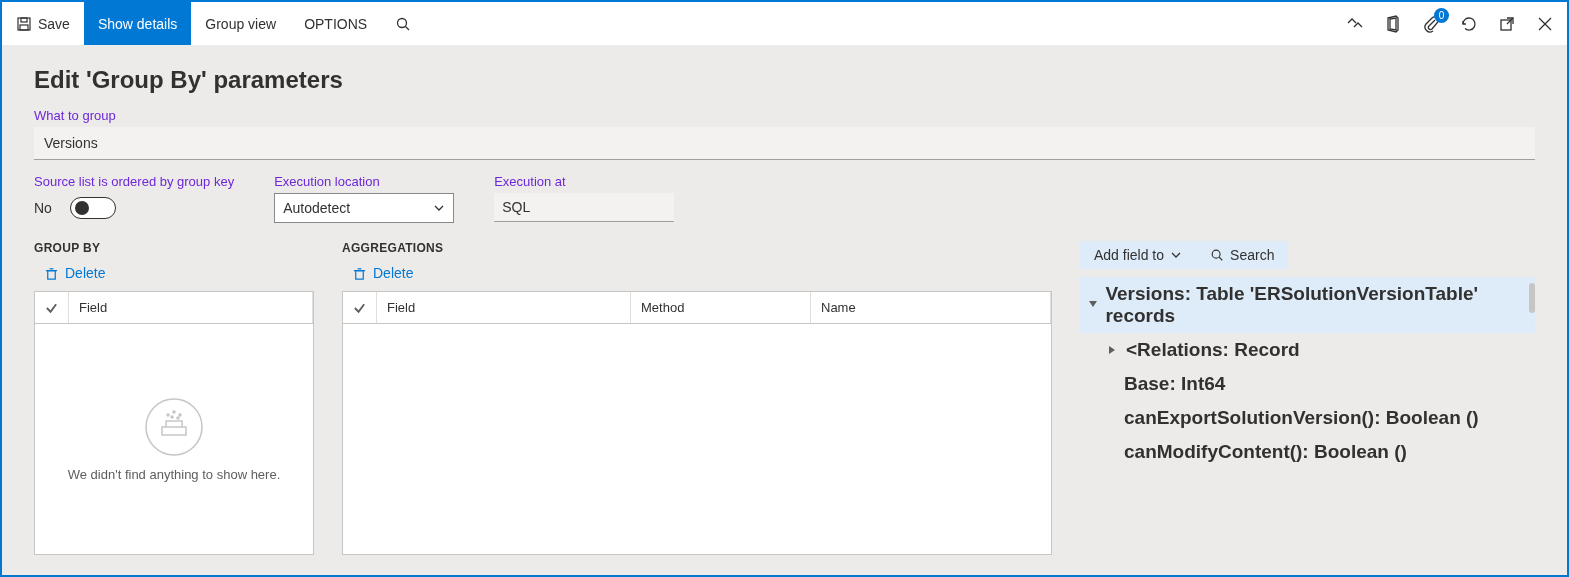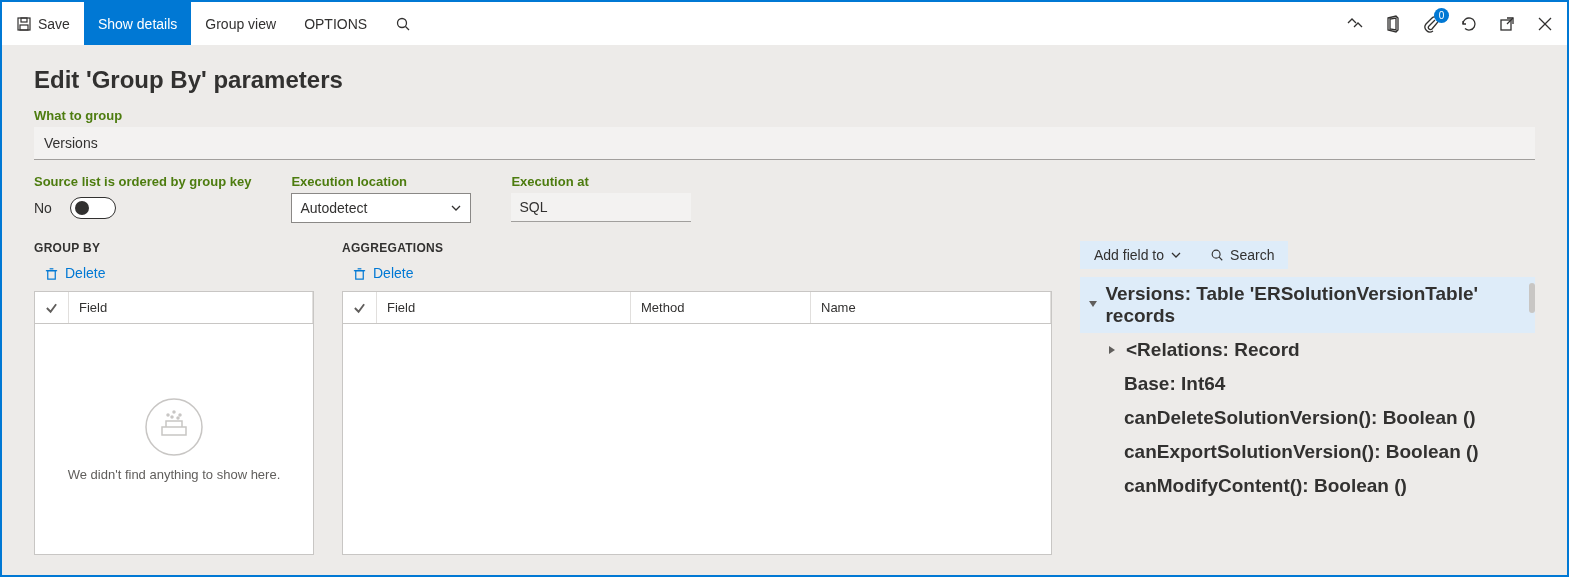--- a/index.html
+++ b/index.html
@@ -9,21 +9,21 @@
 .tb-btn.active { background: #0078d4; color: #fff; }
 .tb-icon { display: inline-flex; align-items: center; justify-content: center; }
 .tb-icon svg { width: 16px; height: 16px; display: block; }
 .tb-spacer { flex: 1; }
 .tb-right { display: flex; align-items: center; padding-right: 10px; gap: 14px; }
 .tb-right-btn { display: flex; align-items: center; justify-content: center; width: 24px; height: 24px; cursor: pointer; position: relative; }
 .tb-right-btn svg { width: 18px; height: 18px; display: block; }
 .badge { position: absolute; top: -4px; right: -6px; background: #0078d4; color: #fff; border-radius: 50%; width: 15px; height: 15px; font-size: 10px; display: flex; align-items: center; justify-content: center; }
 .content { flex: 1; background: #edebe9; padding: 20px 32px; overflow: hidden; display: flex; flex-direction: column; justify-content: space-between; }
 h1 { font-size: 24px; font-weight: 600; margin-bottom: 14px; }
-.label { font-size: 13px; color: #4d7c0f; margin-bottom: 4px; font-weight: bold; }
+.label { font-size: 13px; color: #6d28d9; margin-bottom: 4px; }
 .fakeinput { background: #f3f2f1; border-bottom: 1px solid #a19f9d; padding: 8px 10px; font-size: 14px; width: 100%; }
 .row-controls { display: flex; gap: 40px; margin-top: 14px; align-items: flex-start; }
 .control { display: flex; flex-direction: column; }
 .toggle { width: 46px; height: 22px; border-radius: 11px; background: #fff; border: 1px solid #323130; position: relative; }
 .toggle::after { content: ""; position: absolute; width: 14px; height: 14px; background: #323130; border-radius: 50%; top: 3px; left: 4px; }
 .toggle-row { display: flex; align-items: center; gap: 18px; margin-top: 4px; font-size: 14px; }
 .select, .textinput { background: #fff; border: 1px solid #8a8886; padding: 6px 8px; font-size: 14px; display: flex; align-items: center; justify-content: space-between; }
 .select { width: 180px; }
 .textinput { width: 180px; border: none; border-bottom: 1px solid #a19f9d; background: #f3f2f1; }
 .chev { width: 12px; height: 12px; }
@@ -247,23 +247,20 @@
               <svg viewBox="0 0 8 8">
                 <polygon points="0,0 6,4 0,8"></polygon>
               </svg>
             </span>
           <span>&lt;Relations: Record</span>
         </div>
         <div class="tree-row" style="padding-left:44px">
             <span>Base: Int64</span>
           </div>
         <div class="tree-row" style="padding-left:44px">
-            <span>canDeleteSolutionVersion(): Boolean ()</span>
-          </div>
-        <div class="tree-row" style="padding-left:44px">
             <span>canExportSolutionVersion(): Boolean ()</span>
           </div>
         <div class="tree-row" style="padding-left:44px">
             <span>canModifyContent(): Boolean ()</span>
           </div>
         <div class="scrollbar-thumb"></div>
       </div>
     </div>
   </div>
 </div>

